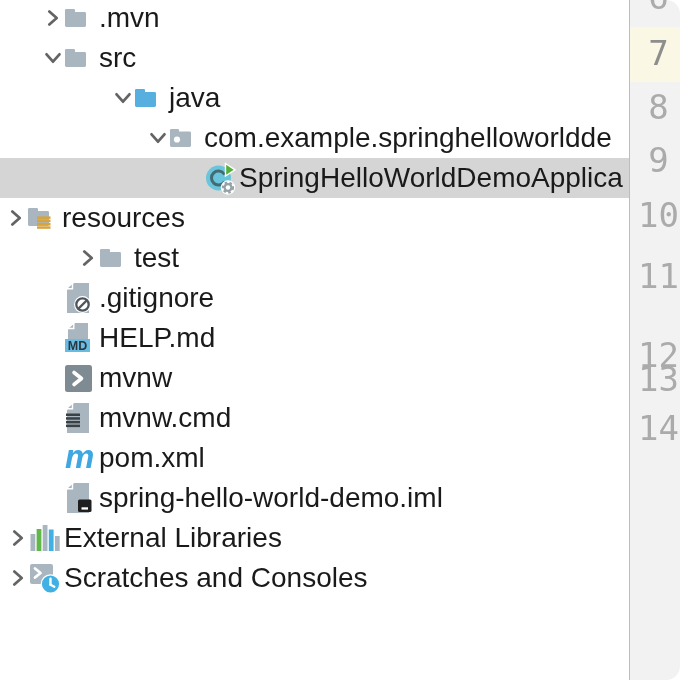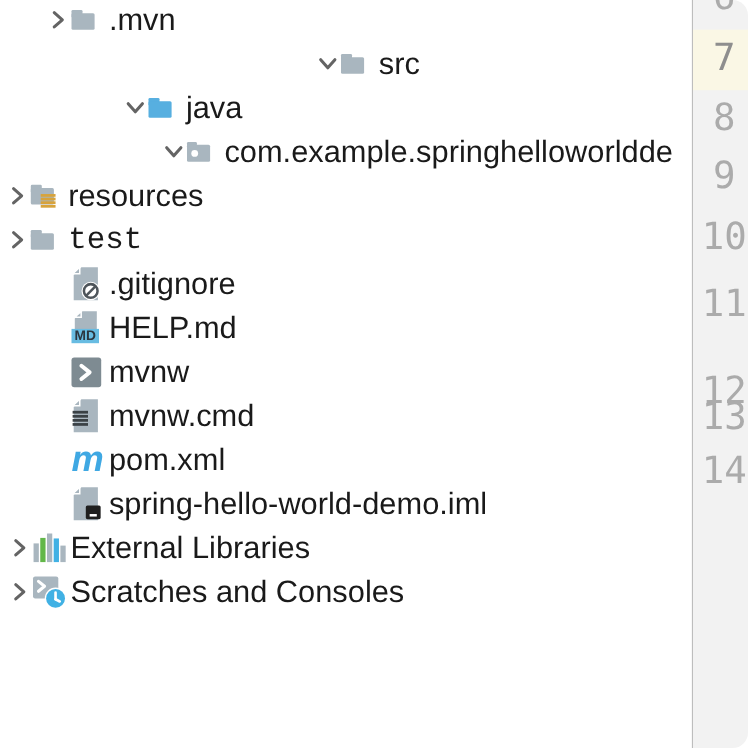--- a/index.html
+++ b/index.html
@@ -64,21 +64,21 @@
           </svg>
         </span>
         <span class="ic">
           <svg width="21" height="18" viewBox="0 0 21 18">
     <rect x="0" y="0" width="10" height="7" rx="1.2" fill="#A9B6BF"></rect>
     <rect x="0" y="3" width="21" height="15" rx="1.4" fill="#A9B6BF"></rect>
           </svg>
         </span>
         <span class="lbl">.mvn</span>
       </div>
-      <div class="row" style="padding-left: 37px; justify-content: center;">
+      <div class="row" style="padding-left: 37px;">
         <span class="chev">
           <svg width="26" height="26" viewBox="0 0 26 26">
       <polyline points="6,9 13,17 20,9" fill="none" stroke="#646464" stroke-width="3" stroke-linecap="round" stroke-linejoin="round"></polyline>
           </svg>
         </span>
         <span class="ic">
           <svg width="21" height="18" viewBox="0 0 21 18">
     <rect x="0" y="0" width="10" height="7" rx="1.2" fill="#A9B6BF"></rect>
     <rect x="0" y="3" width="21" height="15" rx="1.4" fill="#A9B6BF"></rect>
           </svg>
@@ -106,20 +106,35 @@
           </svg>
         </span>
         <span class="ic">
           <svg width="21" height="18" viewBox="0 0 21 18">
       <rect x="0" y="0" width="9" height="6" rx="1.2" fill="#A9B6BF"></rect>
       <rect x="0" y="2.5" width="21" height="15.5" rx="1.4" fill="#A9B6BF"></rect>
       <circle cx="7" cy="10.5" r="3.1" fill="#fff"></circle>
           </svg>
         </span>
         <span class="lbl">com.example.springhelloworldde</span>
+      </div>
+      <div class="row selected" style="padding-left: 177px;">
+        <span class="chev"></span>
+        <span class="ic">
+          <svg width="31" height="33" viewBox="0 0 31 33">
+      <circle cx="13.5" cy="16" r="12.5" fill="#69C5DB"></circle>
+      <path d="M18.9 11.6 A7 7 0 1 0 18.9 20.5" fill="none" stroke="#456A74" stroke-width="3" stroke-linecap="round"></path>
+      <polygon points="20.5,1.5 30,7.8 20.5,14" fill="#53AE3C" stroke="#fff" stroke-width="1.4"></polygon>
+      <circle cx="23" cy="25.5" r="7.2" fill="#fff"></circle>
+      <circle cx="23" cy="25.5" r="4.6" fill="#97A2A6"></circle>
+      <circle cx="23" cy="25.5" r="4.9" fill="none" stroke="#97A2A6" stroke-width="2.4" stroke-dasharray="2.5 2.3"></circle>
+      <circle cx="23" cy="25.5" r="2.2" fill="#fff"></circle>
+          </svg>
+        </span>
+        <span class="lbl">SpringHelloWorldDemoApplica</span>
       </div>
       <div class="row" style="">
         <span class="chev">
           <svg width="26" height="26" viewBox="0 0 26 26">
       <polyline points="9,6 17,13 9,20" fill="none" stroke="#646464" stroke-width="3" stroke-linecap="round" stroke-linejoin="round"></polyline>
           </svg>
         </span>
         <span class="ic">
           <svg width="23" height="21" viewBox="0 0 23 21">
       <rect x="0" y="0" width="10" height="7" rx="1.2" fill="#A9B6BF"></rect>
@@ -127,21 +142,21 @@
       <g fill="#D7A33C">
         <rect x="9" y="8.4" width="13.5" height="2.5"></rect>
         <rect x="9" y="11.7" width="13.5" height="2.5"></rect>
         <rect x="9" y="15" width="13.5" height="2.5"></rect>
         <rect x="9" y="18.3" width="13.5" height="2.5"></rect>
       </g>
           </svg>
         </span>
         <span class="lbl">resources</span>
       </div>
-      <div class="row" style=" font-family: Liberation Mono, monospace;">
+      <div class="row" style="padding-left: 72px;">
         <span class="chev">
           <svg width="26" height="26" viewBox="0 0 26 26">
       <polyline points="9,6 17,13 9,20" fill="none" stroke="#646464" stroke-width="3" stroke-linecap="round" stroke-linejoin="round"></polyline>
           </svg>
         </span>
         <span class="ic">
           <svg width="21" height="18" viewBox="0 0 21 18">
     <rect x="0" y="0" width="10" height="7" rx="1.2" fill="#A9B6BF"></rect>
     <rect x="0" y="3" width="21" height="15" rx="1.4" fill="#A9B6BF"></rect>
           </svg>

